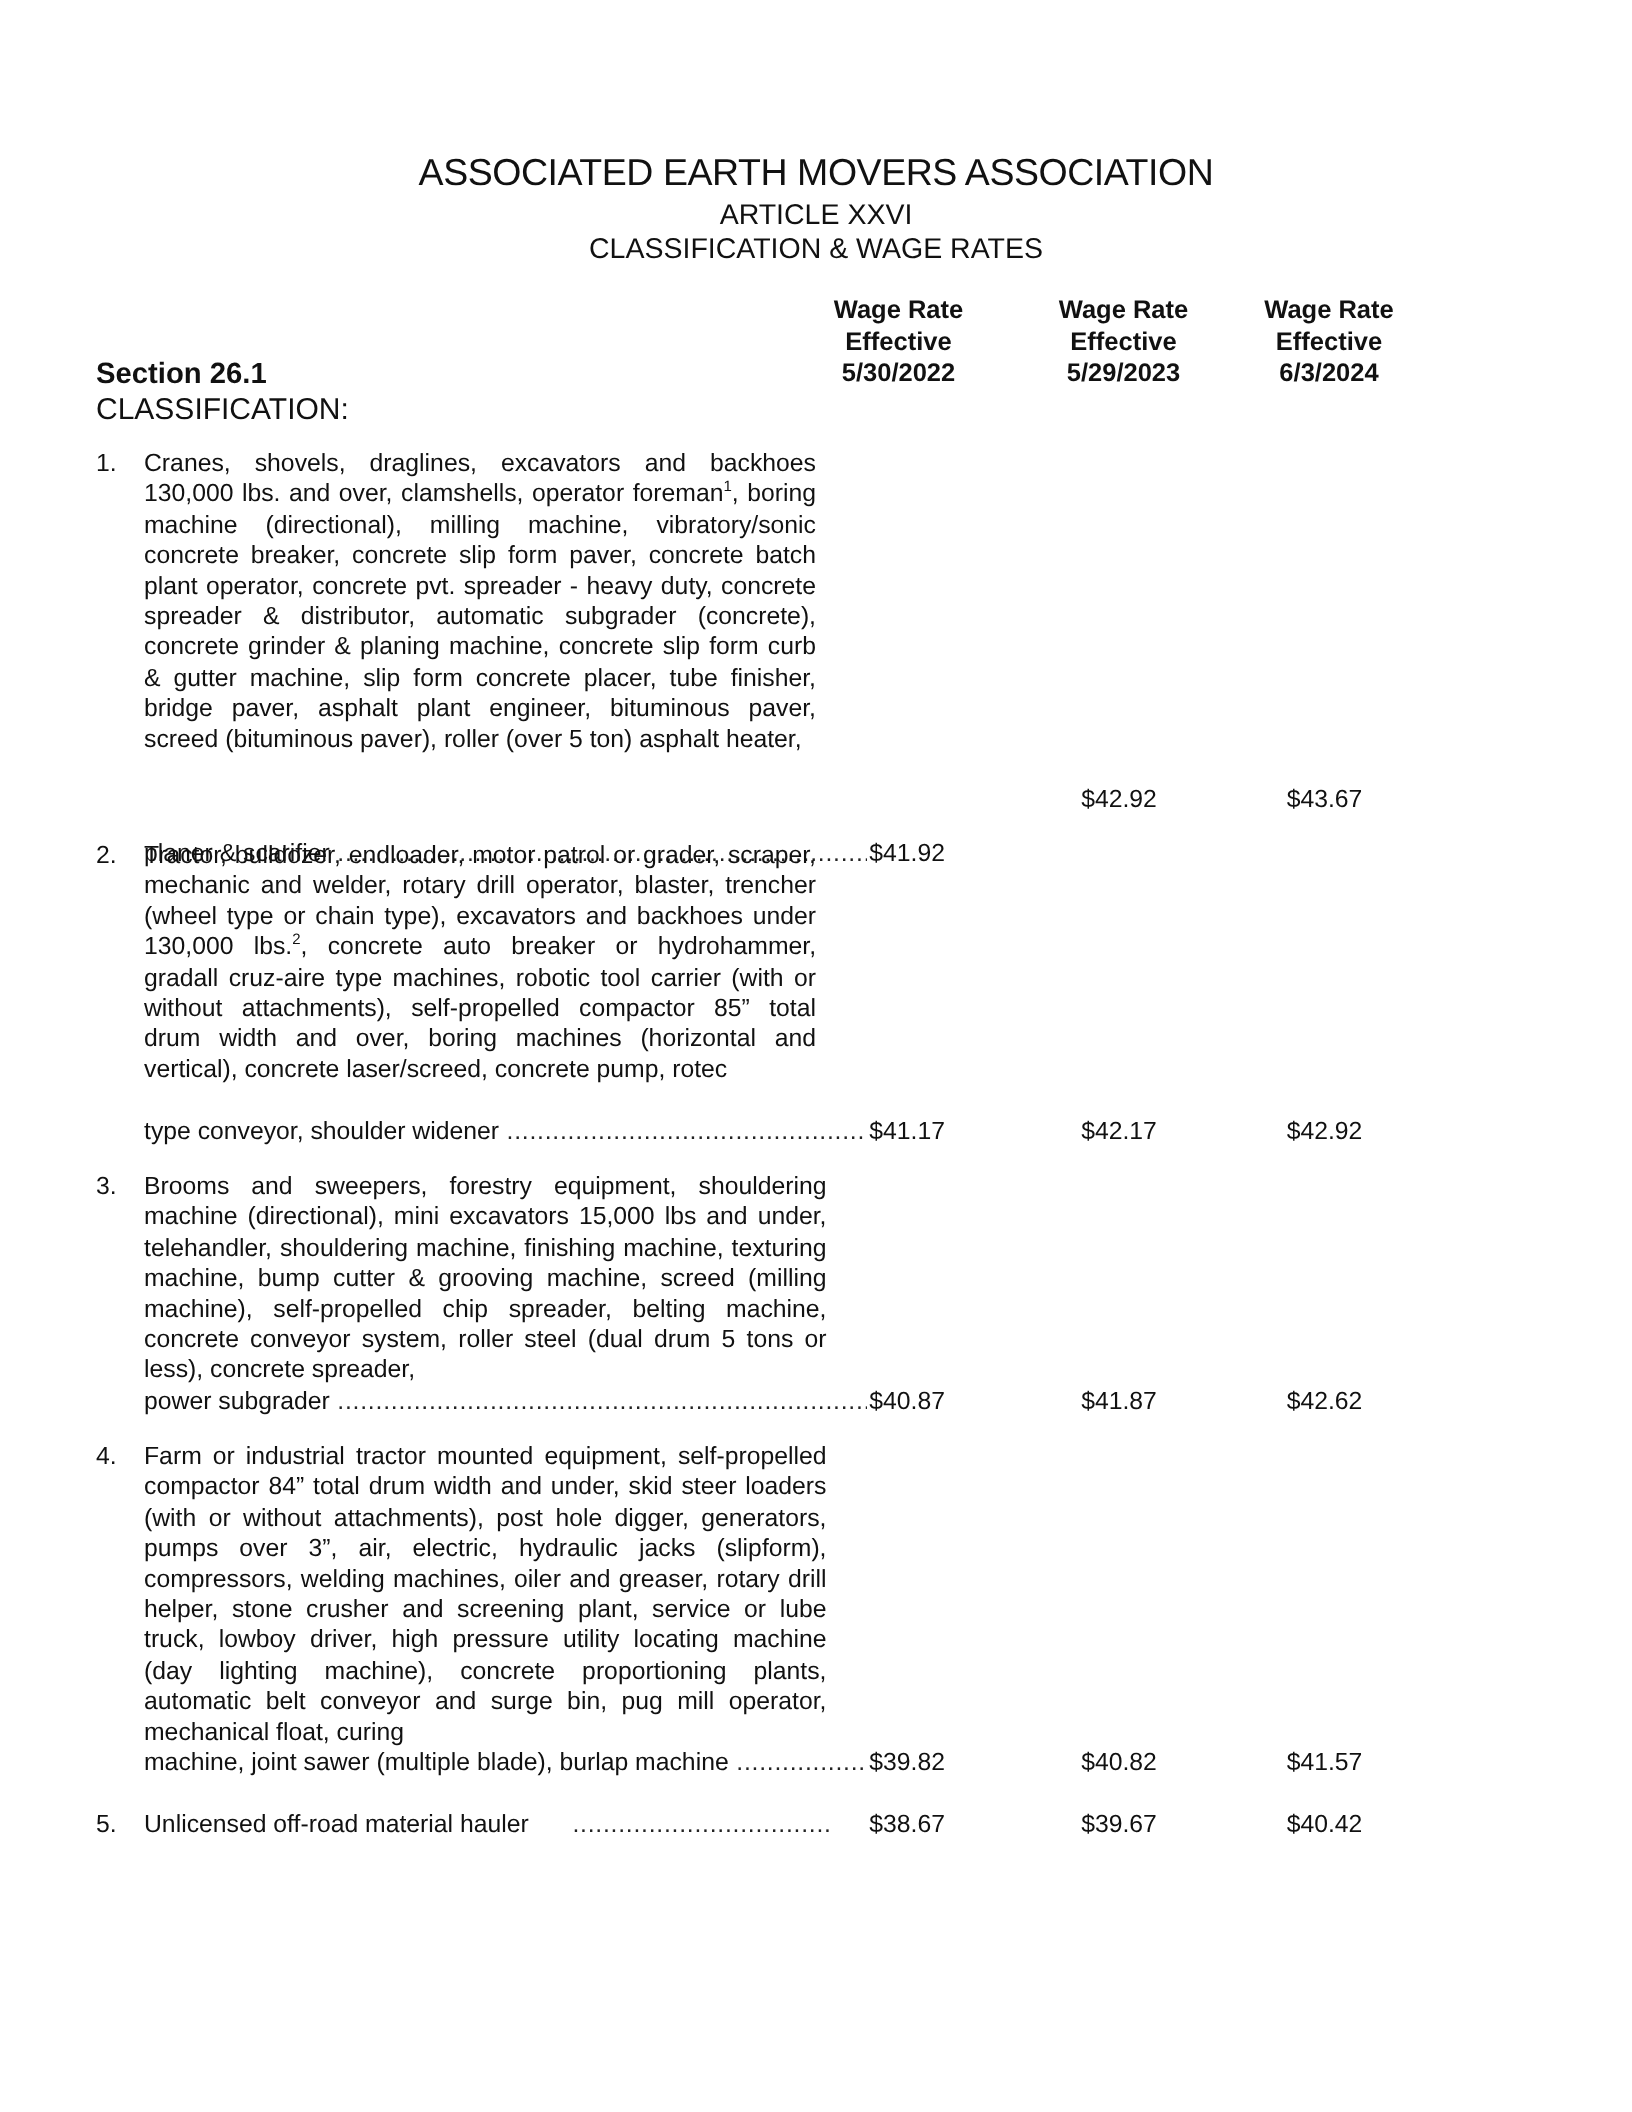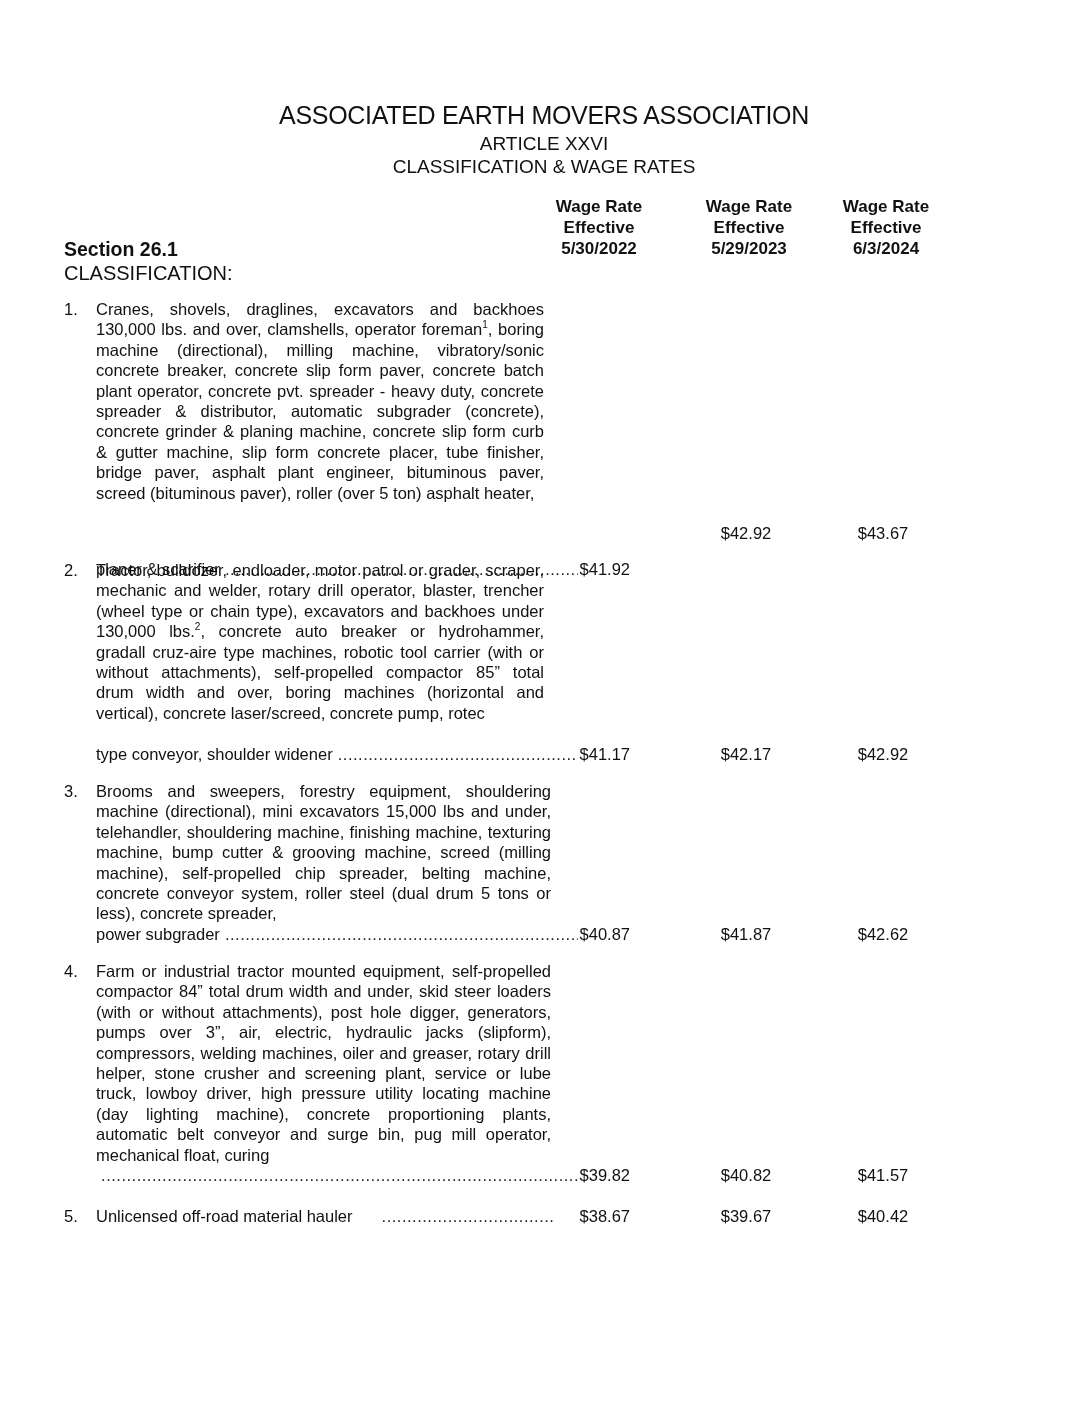--- a/index.html
+++ b/index.html
@@ -89,20 +89,21 @@
       <span class="r1">$40.87</span>
     </div>
   </div>
   <div class="rate" style="left:711px; top:924px;">$41.87</div>
   <div class="rate" style="left:848px; top:924px;">$42.62</div>
 
   <div class="item" style="top:961px;">
     <div class="num">4.</div>
     <div class="desc w2"><span>Farm or industrial tractor mounted equipment, self-propelled compactor 84” total drum width and under, skid steer loaders (with or without attachments), post hole digger, generators, pumps over 3”, air, electric, hydraulic jacks (slipform), compressors, welding machines, oiler and greaser, rotary drill helper, stone crusher and screening plant, service or lube truck, lowboy driver, high pressure utility locating machine (day lighting machine), concrete proportioning plants, automatic belt conveyor and surge bin, pug mill operator, mechanical float, curing</span></div>
     <div class="lastline" style="top:204px; width:534px;">
+      <span class="lt">machine, joint sawer (multiple blade), burlap machine</span>
       <span class="dots">&nbsp;........................................................................................................................</span>
       <span class="r1">$39.82</span>
     </div>
   </div>
   <div class="rate" style="left:711px; top:1165px;">$40.82</div>
   <div class="rate" style="left:848px; top:1165px;">$41.57</div>
 
   <div class="item" style="top:1206px;">
     <div class="num">5.</div>
     <div class="lastline" style="top:0px; width:534px;gap:24px;">

